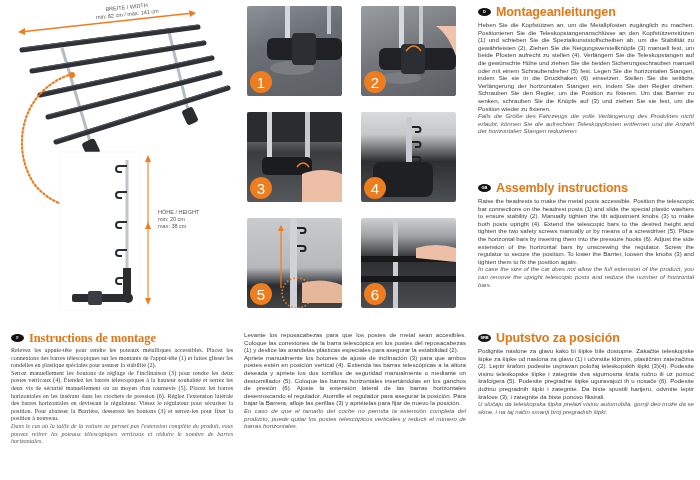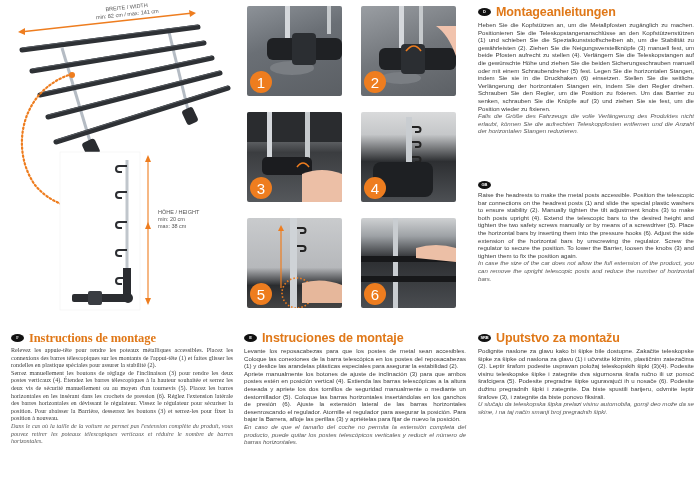--- a/index.html
+++ b/index.html
@@ -174,45 +174,42 @@
     <span class="lang-badge">D</span>
     <span>Montageanleitungen</span>
   </h2>
   <p>Heben Sie die Kopfstützen an, um die Metallpfosten zugänglich zu machen. Positionieren Sie die Teleskopstangenanschlüsse an den Kopfstützenstützen (1) und schieben Sie die Spezialkunststoffscheiben ab, um die Stabilität zu gewährleisten (2). Ziehen Sie die Neigungsverstellknöpfe (3) manuell fest, um beide Pfosten aufrecht zu stellen (4). Verlängern Sie die Teleskopstangen auf die gewünschte Höhe und ziehen Sie die beiden Sicherungsschrauben manuell oder mit einem Schraubendreher (5) fest. Legen Sie die horizontalen Stangen, indem Sie sie in die Druckhaken (6) einsetzen. Stellen Sie die seitliche Verlängerung der horizontalen Stangen ein, indem Sie den Regler drehen. Schrauben Sie den Regler, um die Position zu fixieren. Um das Barrier zu senken, schrauben Sie die Knöpfe auf (3) und ziehen Sie sie fest, um die Position wieder zu fixieren.</p>
   <p class="note">Falls die Größe des Fahrzeugs die volle Verlängerung des Produktes nicht erlaubt, können Sie die aufrechten Teleskoppfosten entfernen und die Anzahl der horizontalen Stangen reduzieren.</p>
 </div>
 
 <div class="section" style="left:478px; top:181px; width:216px;">
   <h2>
     <span class="lang-badge">GB</span>
+    <span>Assembly instructions</span>
   </h2>
   <p>Raise the headrests to make the metal posts accessible. Position the telescopic bar connections on the headrest posts (1) and slide the special plastic washers to ensure stability (2). Manually tighten the tilt adjustment knobs (3) to make both posts upright (4). Extend the telescopic bars to the desired height and tighten the two safety screws manually or by means of a screwdriver (5). Place the horizontal bars by inserting them into the pressure hooks (6). Adjust the side extension of the horizontal bars by unscrewing the regulator. Screw the regulator to secure the position. To lower the Barrier, loosen the knobs (3) and tighten them to fix the position again.</p>
   <p class="note">In case the size of the car does not allow the full extension of the product, you can remove the upright telescopic posts and reduce the number of horizontal bars.</p>
 </div>
 
 <div class="section" style="left:11px; top:331px; width:222px;font-family:Liberation Serif, serif;">
   <h2>
     <span class="lang-badge">F</span>
     <span>Instructions de montage</span>
   </h2>
   <p>Relevez les appuie-tête pour rendre les poteaux métalliques accessibles. Placez les connexions des barres télescopiques sur les montants de l'appui-tête (1) et faites glisser les rondelles en plastique spéciales pour assurer la stabilité (2).</p>
   <p>Serrez manuellement les boutons de réglage de l'inclinaison (3) pour rendre les deux postes verticaux (4). Étendez les barres télescopiques à la hauteur souhaitée et serrez les deux vis de sécurité manuellement ou au moyen d'un tournevis (5). Placez les barres horizontales en les insérant dans les crochets de pression (6). Réglez l'extension latérale des barres horizontales en dévissant le régulateur. Vissez le régulateur pour sécuriser la position. Pour abaisser la Barrière, desserrez les boutons (3) et serrez-les pour fixer la position à nouveau.</p>
   <p class="note">Dans le cas où la taille de la voiture ne permet pas l'extension complète du produit, vous pouvez retirer les poteaux télescopiques verticaux et réduire le nombre de barres horizontales.</p>
 </div>
 
 <div class="section" style="left:244px; top:331px; width:222px;">
-  <h2>
-    <span class="lang-badge">E</span>
-    <span>Instruciones de montaje</span>
-  </h2>
   <p>Levante los reposacabezas para que los postes de metal sean accesibles. Coloque las conexiones de la barra telescópica en los postes del reposacabezas (1) y deslice las arandelas plásticas especiales para asegurar la estabilidad (2).</p>
   <p>Apriete manualmente los botones de ajuste de inclinación (3) para que ambos postes estén en posición vertical (4). Extienda las barras telescópicas a la altura deseada y apriete los dos tornillos de seguridad manualmente o mediante un destornillador (5). Coloque las barras horizontales insertándolas en los ganchos de presión (6). Ajuste la extensión lateral de las barras horizontales desenroscando el regulador. Atornille el regulador para asegurar la posición. Para bajar la Barrera, afloje las perillas (3) y apriételas para fijar de nuevo la posición.</p>
   <p class="note">En caso de que el tamaño del coche no permita la extensión completa del producto, puede quitar los postes telescópicos verticales y reducir el número de barras horizontales.</p>
 </div>
 
 <div class="section" style="left:478px; top:331px; width:216px;">
   <h2>
     <span class="lang-badge">SRB</span>
-    <span>Uputstvo za montažu</span>
+    <span>Uputstvo za posición</span>
   </h2>
   <p>Podignite naslone za glavu kako bi šipke bile dostupne. Zakačite teleskopske šipke za šipke od naslona za glavu (1) i učvrstite kliznim, plastičnim zatezačima (2). Leptir šrafom podesite uspravan položaj teleskopskih šipki (3)(4). Podesite visinu teleskopske šipke i zategnite dva sigurnosna šrafa ručno ili uz pomoć šrafcigera (5). Podesite pregradne šipke uguravajući ih u nosače (6). Podesite dužinu pregradnih šipki i zategnite. Da biste spustili barijeru, odvmite leptir šrafove (3), i zategnite da biste ponovo fiksirali.</p>
   <p class="note">U slučaju da teleskopska šipka prelazi visinu automobila, gornji deo može da se skine, i na taj način smanji broj pregradnih šipki.</p>
 </div>
 
 </body></html>

